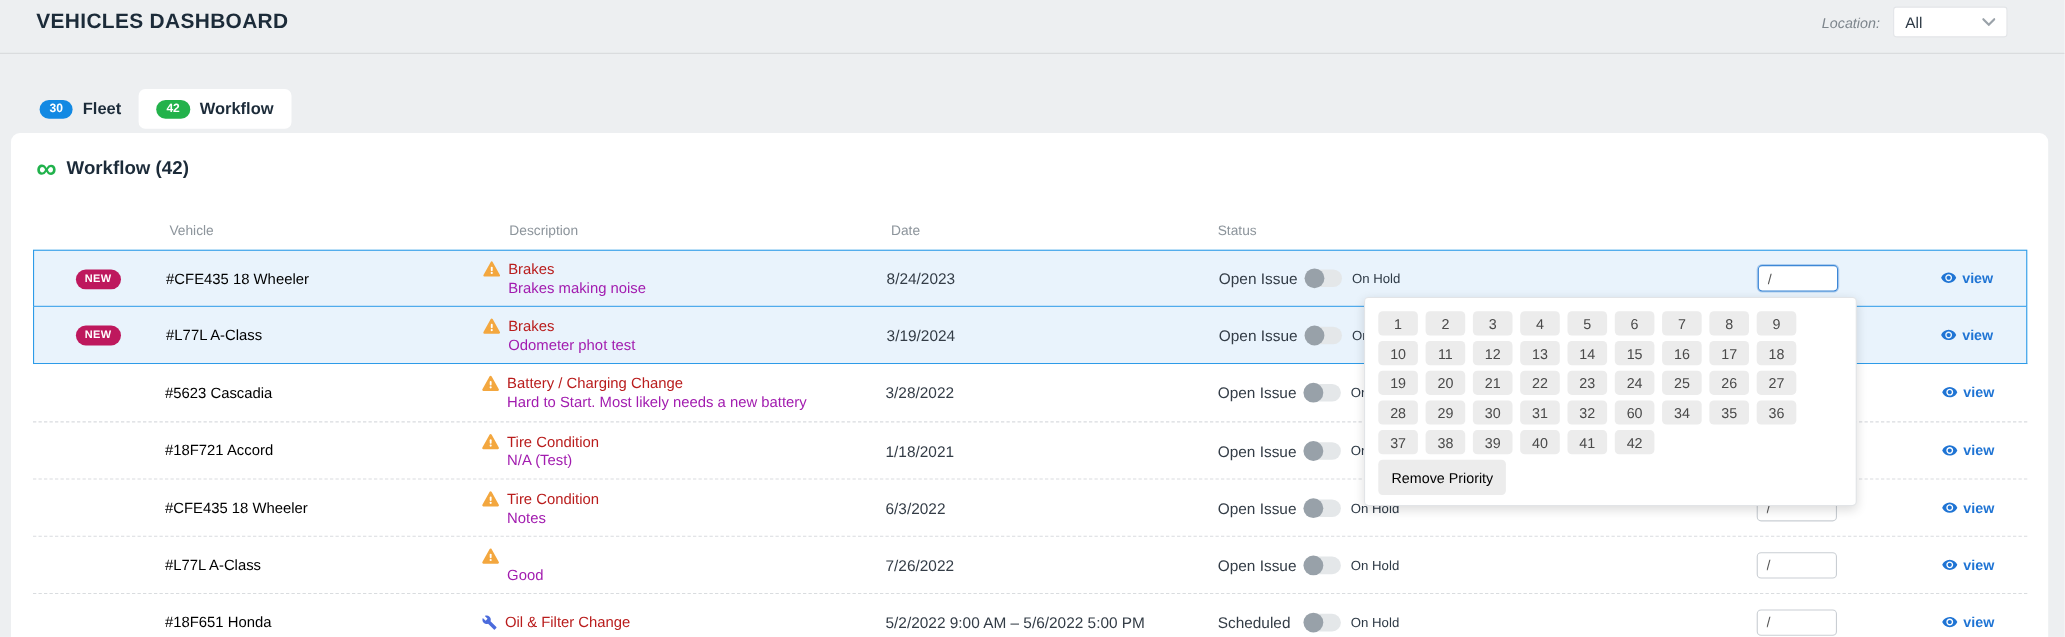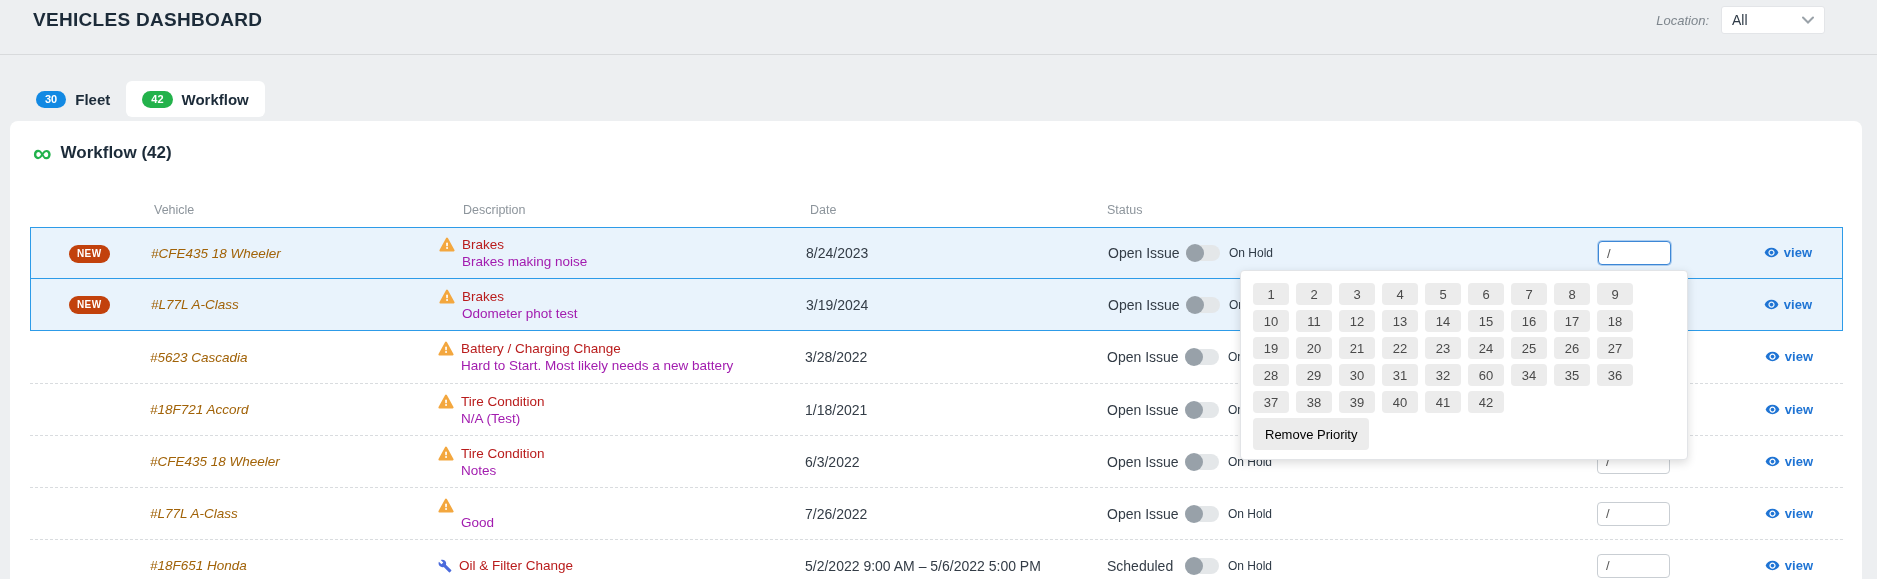--- a/index.html
+++ b/index.html
@@ -1,21 +1,21 @@
 <!DOCTYPE html>
 <html><head>
 <meta charset="utf-8">
 <style>
   * { margin:0; padding:0; box-sizing:border-box; }
   html,body { width:1877px; height:579px; overflow:hidden; }
   body { font-family:"Liberation Sans", sans-serif; background:#edeff1; color:#2e3a46; }
   #page { position:relative; width:1877px; height:579px; }
 
   
-  .top-bar { position:absolute; left:0; top:0; width:100%; height:55px; border-bottom:1px solid #d8dadc; }
+  .top-bar { position:absolute; left:0; top:0; width:100%; height:49px; border-bottom:1px solid #d8dadc; }
   .page-title { position:absolute; left:33px; top:9px; font-size:19px; font-weight:bold; color:#1c2b39; letter-spacing:.3px; }
   .loc-wrap { position:absolute; right:52px; top:6px; display:flex; align-items:center; gap:12px; }
   .loc-label { font-style:italic; color:#7d858c; font-size:13px; }
   .loc-select { width:104px; height:28px; background:#fff; border:1px solid #e3e5e8; border-radius:3px;
                 display:flex; align-items:center; justify-content:space-between; padding:0 10px; cursor:pointer; }
   .loc-select .val { font-size:14px; color:#2e3a46; }
 
   
   .tabs { position:absolute; left:20px; top:81px; display:flex; height:36px; }
   .tab { display:flex; align-items:center; gap:9px; padding:0 16px; font-size:15px; font-weight:600; color:#1c2b39; cursor:pointer; }
@@ -35,24 +35,24 @@
   .thead span { position:absolute; top:7px; font-size:12.5px; color:#8d959c; }
   .th-vehicle { left:124px; } .th-desc { left:433px; } .th-date { left:780px; } .th-status { left:1077px; }
 
   .rows { position:absolute; left:20px; top:106px; width:1813px; }
   .row { position:relative; width:1813px; height:52px; background:#fff; }
   .row:nth-child(n+4) { border-top:1px dashed #d9dcdf; }
   .row.hl { background:#e9f3fc; border-left:1px solid #2d9be8; border-right:1px solid #2d9be8; }
   .row.hl.first { border-top:1px solid #2d9be8; }
   .row.hl { border-bottom:1px solid #2d9be8; }
 
-  .badge-new { position:absolute; left:38px; top:17px; background:#c2410c; color:#fff; font-size:10px; font-weight:bold;
+  .badge-new { position:absolute; left:38px; top:17px; background:#be185d; color:#fff; font-size:10px; font-weight:bold;
                letter-spacing:.4px; padding:4px 8px; border-radius:10px; line-height:1; }
   .veh { position:absolute; left:120px; top:0; height:100%; display:flex; align-items:center;
-         color:#a16207; font-size:13.5px; text-decoration:none; cursor:pointer;font-style:italic; }
+         color:#000000; font-size:13.5px; text-decoration:none; cursor:pointer; }
   .desc { position:absolute; left:408px; top:0; height:100%; display:flex; flex-direction:column; justify-content:center; gap:2px; }
   .desc-line { display:flex; align-items:center; gap:7px; font-size:13.5px; color:#b91c1c; min-height:15px; }
   .desc-sub { margin-left:23px; font-size:13.5px; color:#a21caf; }
   .desc-sub:empty { display:none; }
   .date { position:absolute; left:775px; top:0; height:100%; display:flex; align-items:center; font-size:14px; color:#333c46; }
   .status { position:absolute; left:1077px; top:0; height:100%; display:flex; align-items:center; font-size:14px; color:#333c46; }
   .toggle { position:absolute; left:1155px; top:50%; margin-top:-8px; width:34px; height:16px; background:#e4e7e9;
             border-radius:8px; cursor:pointer; }
   .knob { position:absolute; left:0; top:-1px; width:18px; height:18px; background:#98a1a9; border-radius:50%; }
   .hold { position:absolute; left:1198px; top:50%; margin-top:-7px; font-size:12px; color:#2e3a46; }

